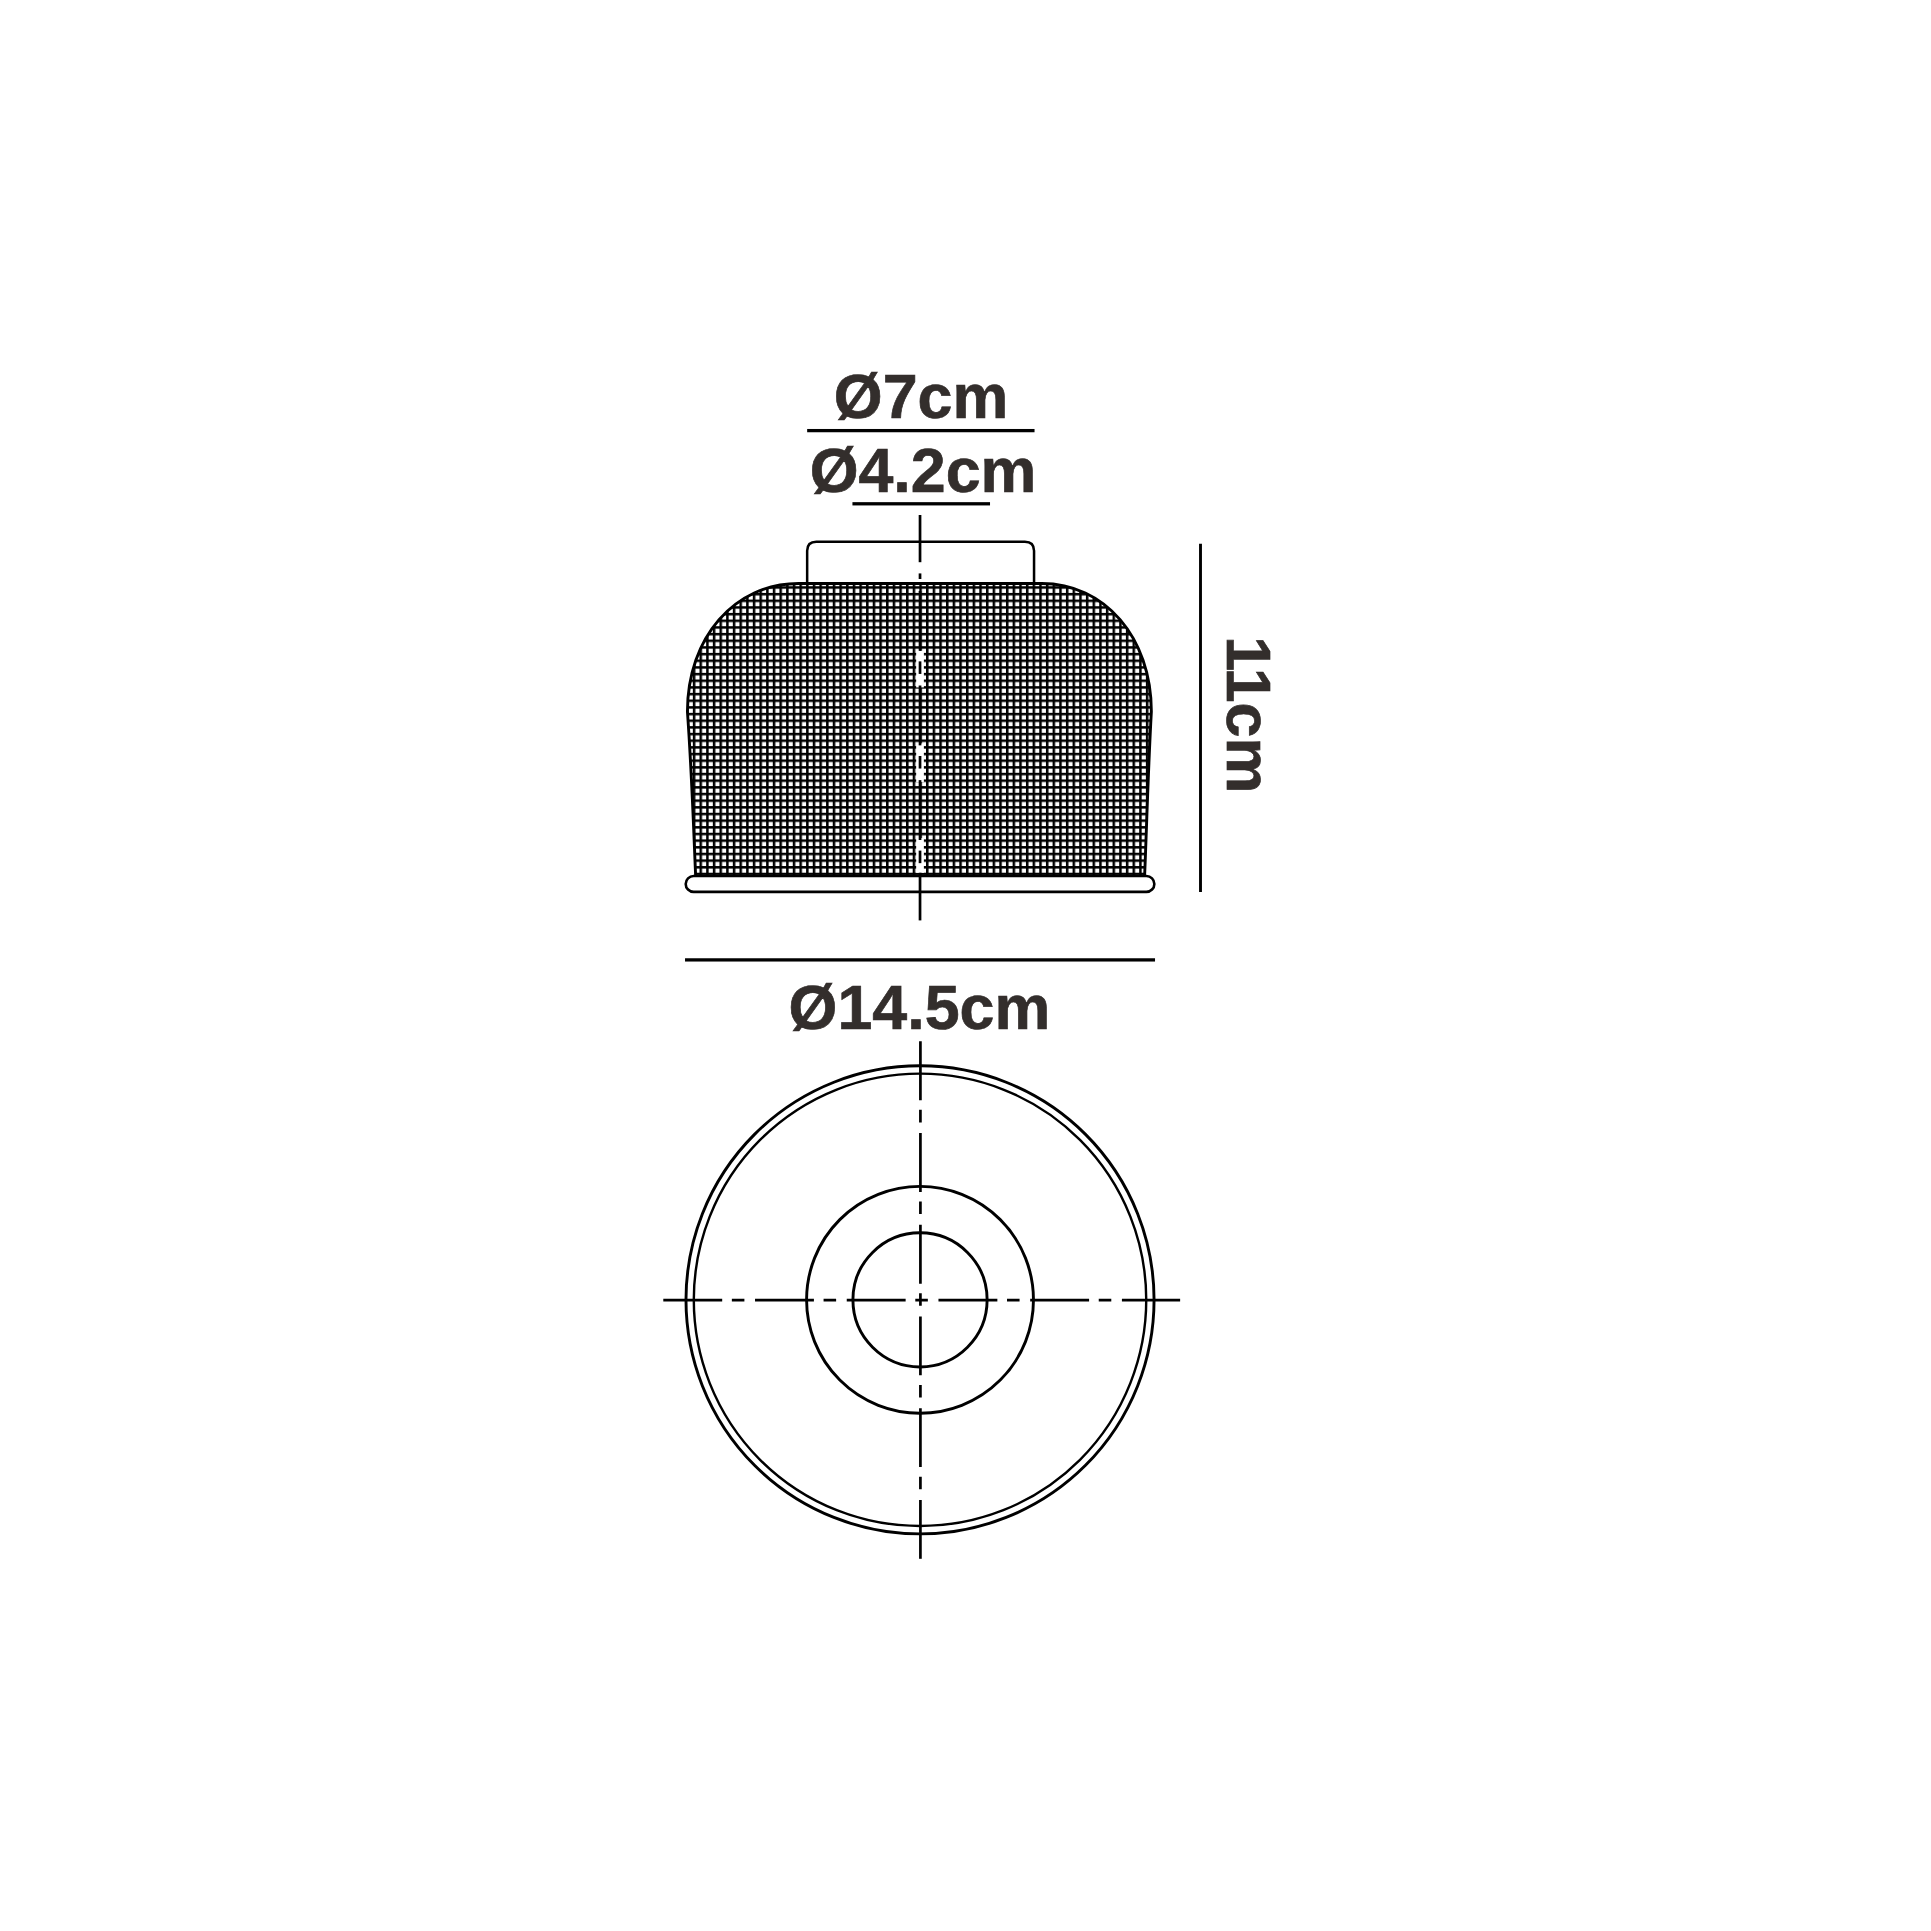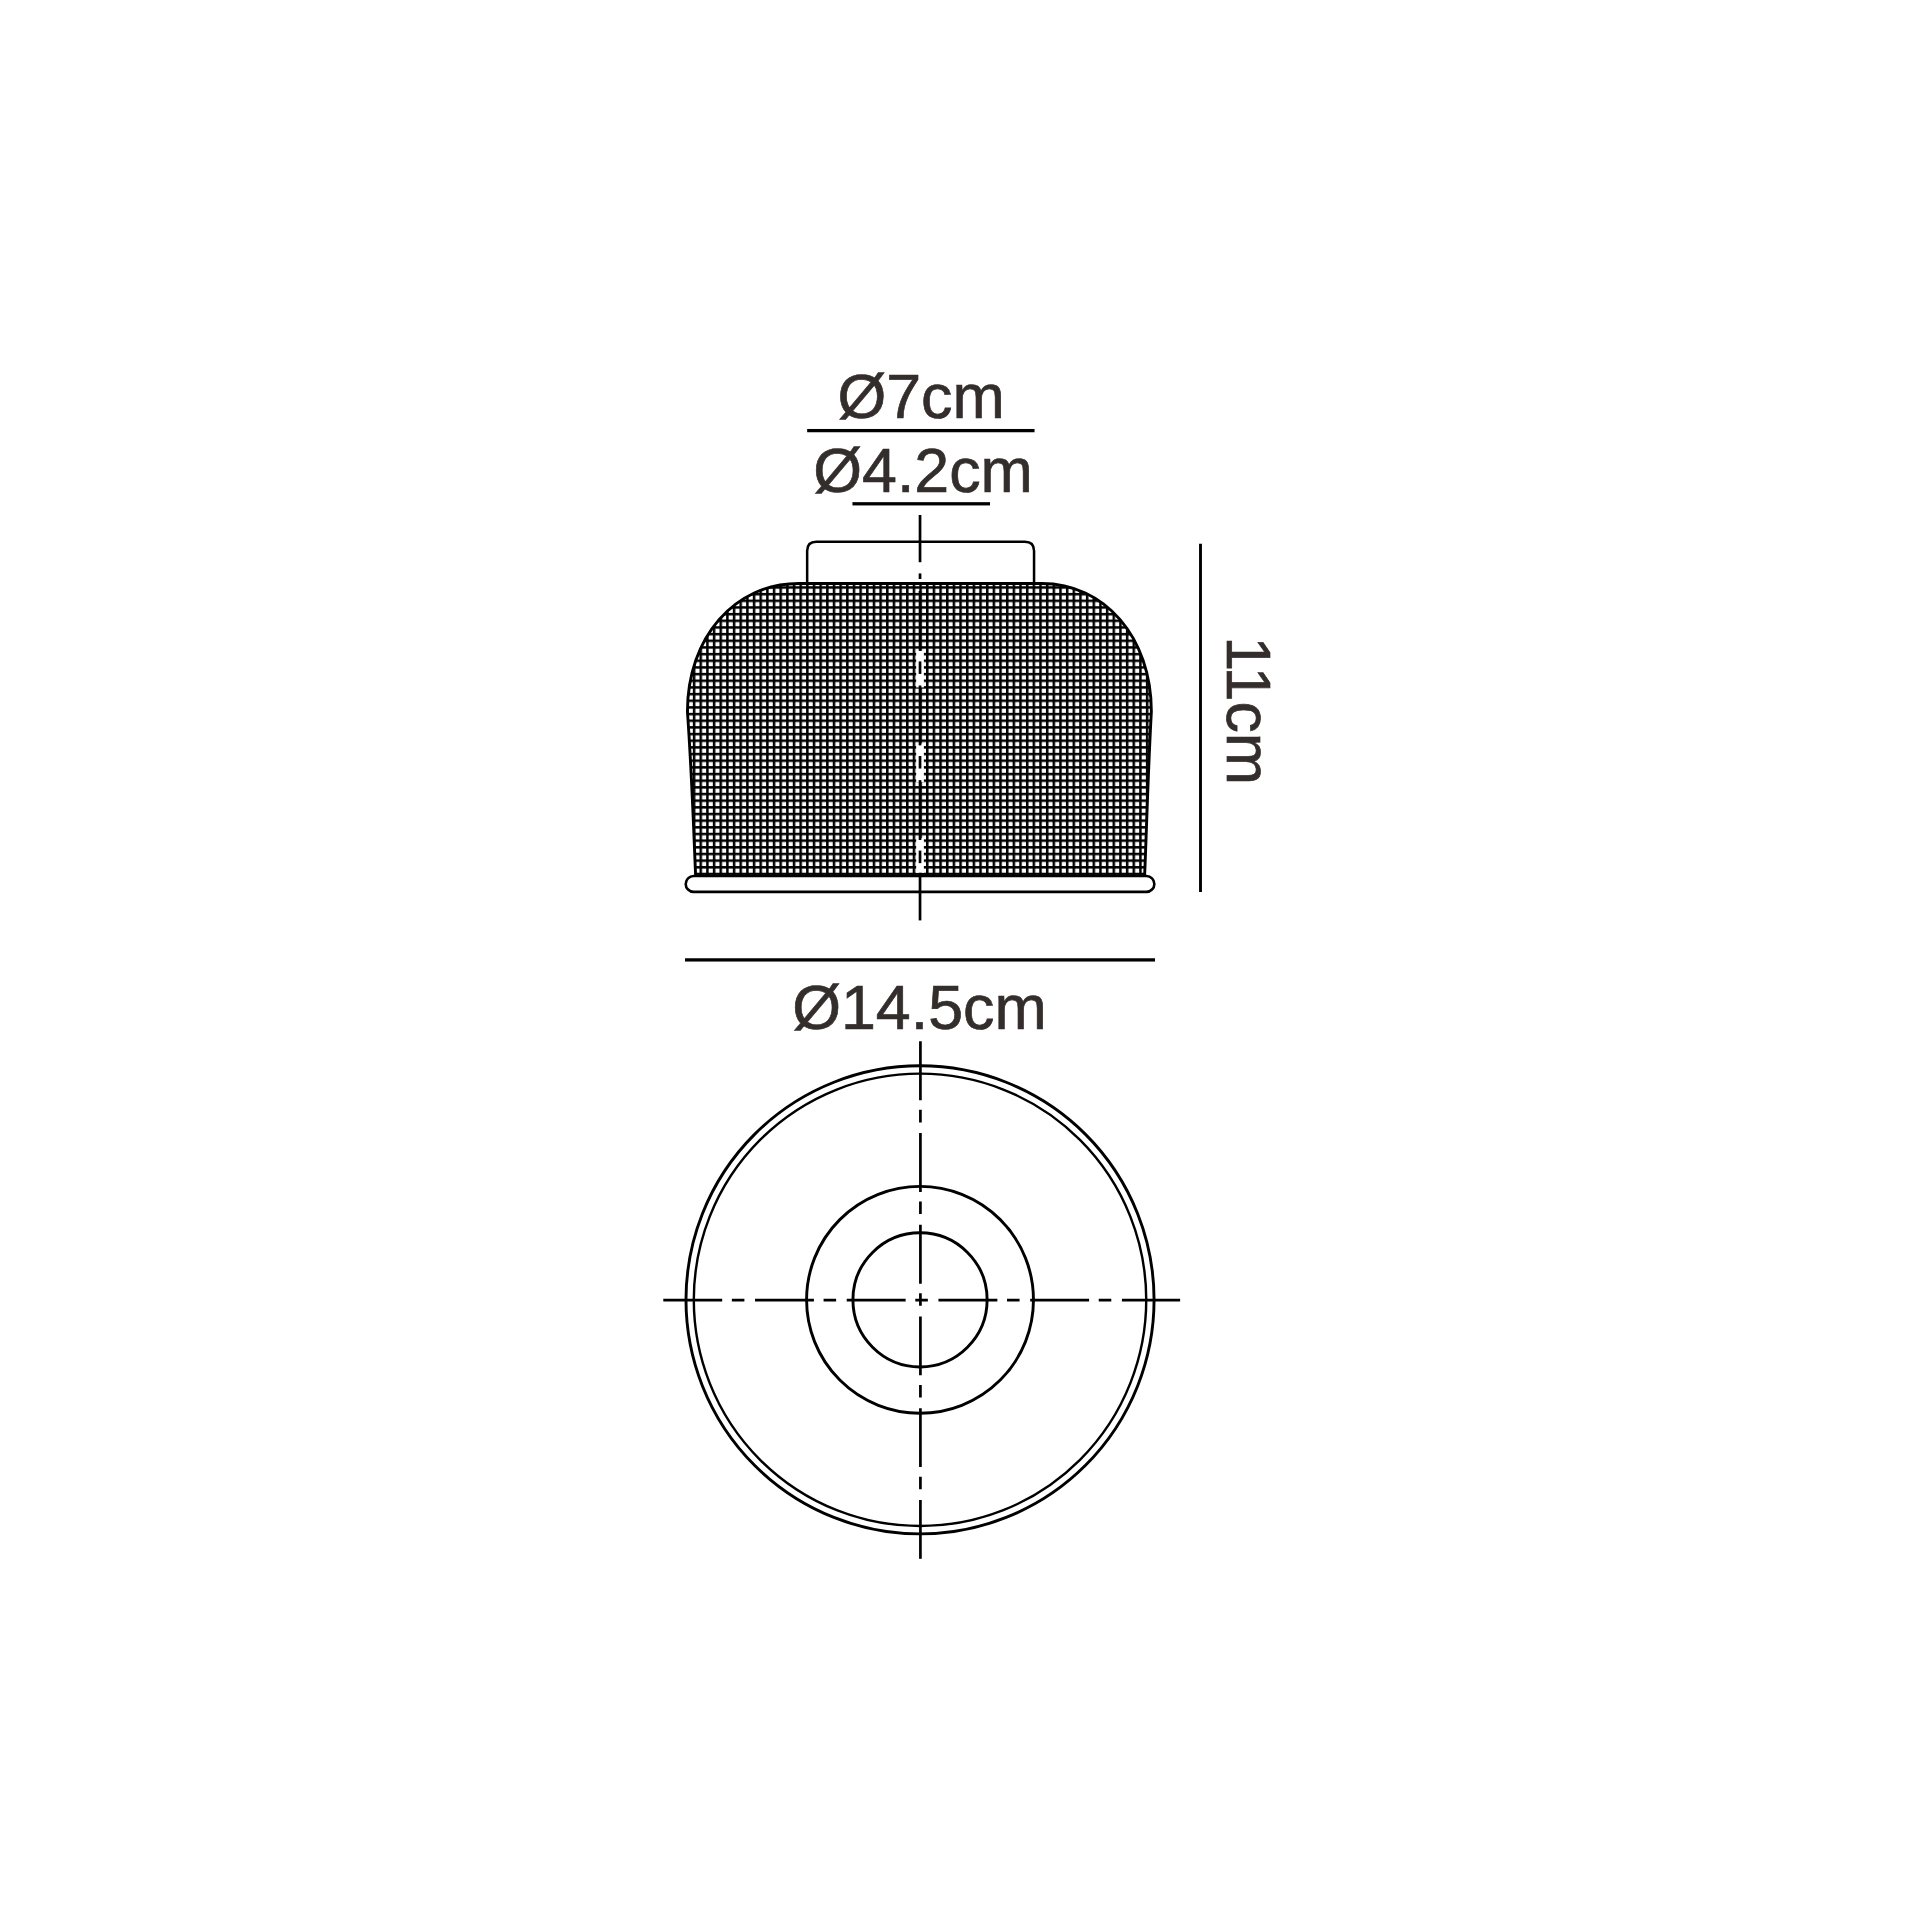--- a/index.html
+++ b/index.html
@@ -1,16 +1,16 @@
 <!DOCTYPE html>
 <html><head>
 <meta charset="utf-8">
 <style>
   html,body{margin:0;padding:0;background:#ffffff;}
-  .page{width:1931px;height:1568px;position:relative;background:#86efac;overflow:hidden;}
+  .page{width:1931px;height:1568px;position:relative;background:#86efac;overflow:hidden;font-weight:bold;}
   text{font-family:"Liberation Sans", sans-serif;fill:#332e2c;stroke:#332e2c;stroke-width:0.7;}
 </style>
 </head>
 <body>
 <div class="page">
 <svg width="1931" height="1931" viewBox="0 0 2000 2000" xmlns="http://www.w3.org/2000/svg">
   <defs>
     <pattern id="mesh" patternUnits="userSpaceOnUse" width="6.9" height="6.9">
       <rect x="0" y="0" width="6.9" height="6.9" fill="#000"></rect>
       <rect x="2.6" y="2.6" width="4.3" height="4.3" fill="#fff"></rect>

